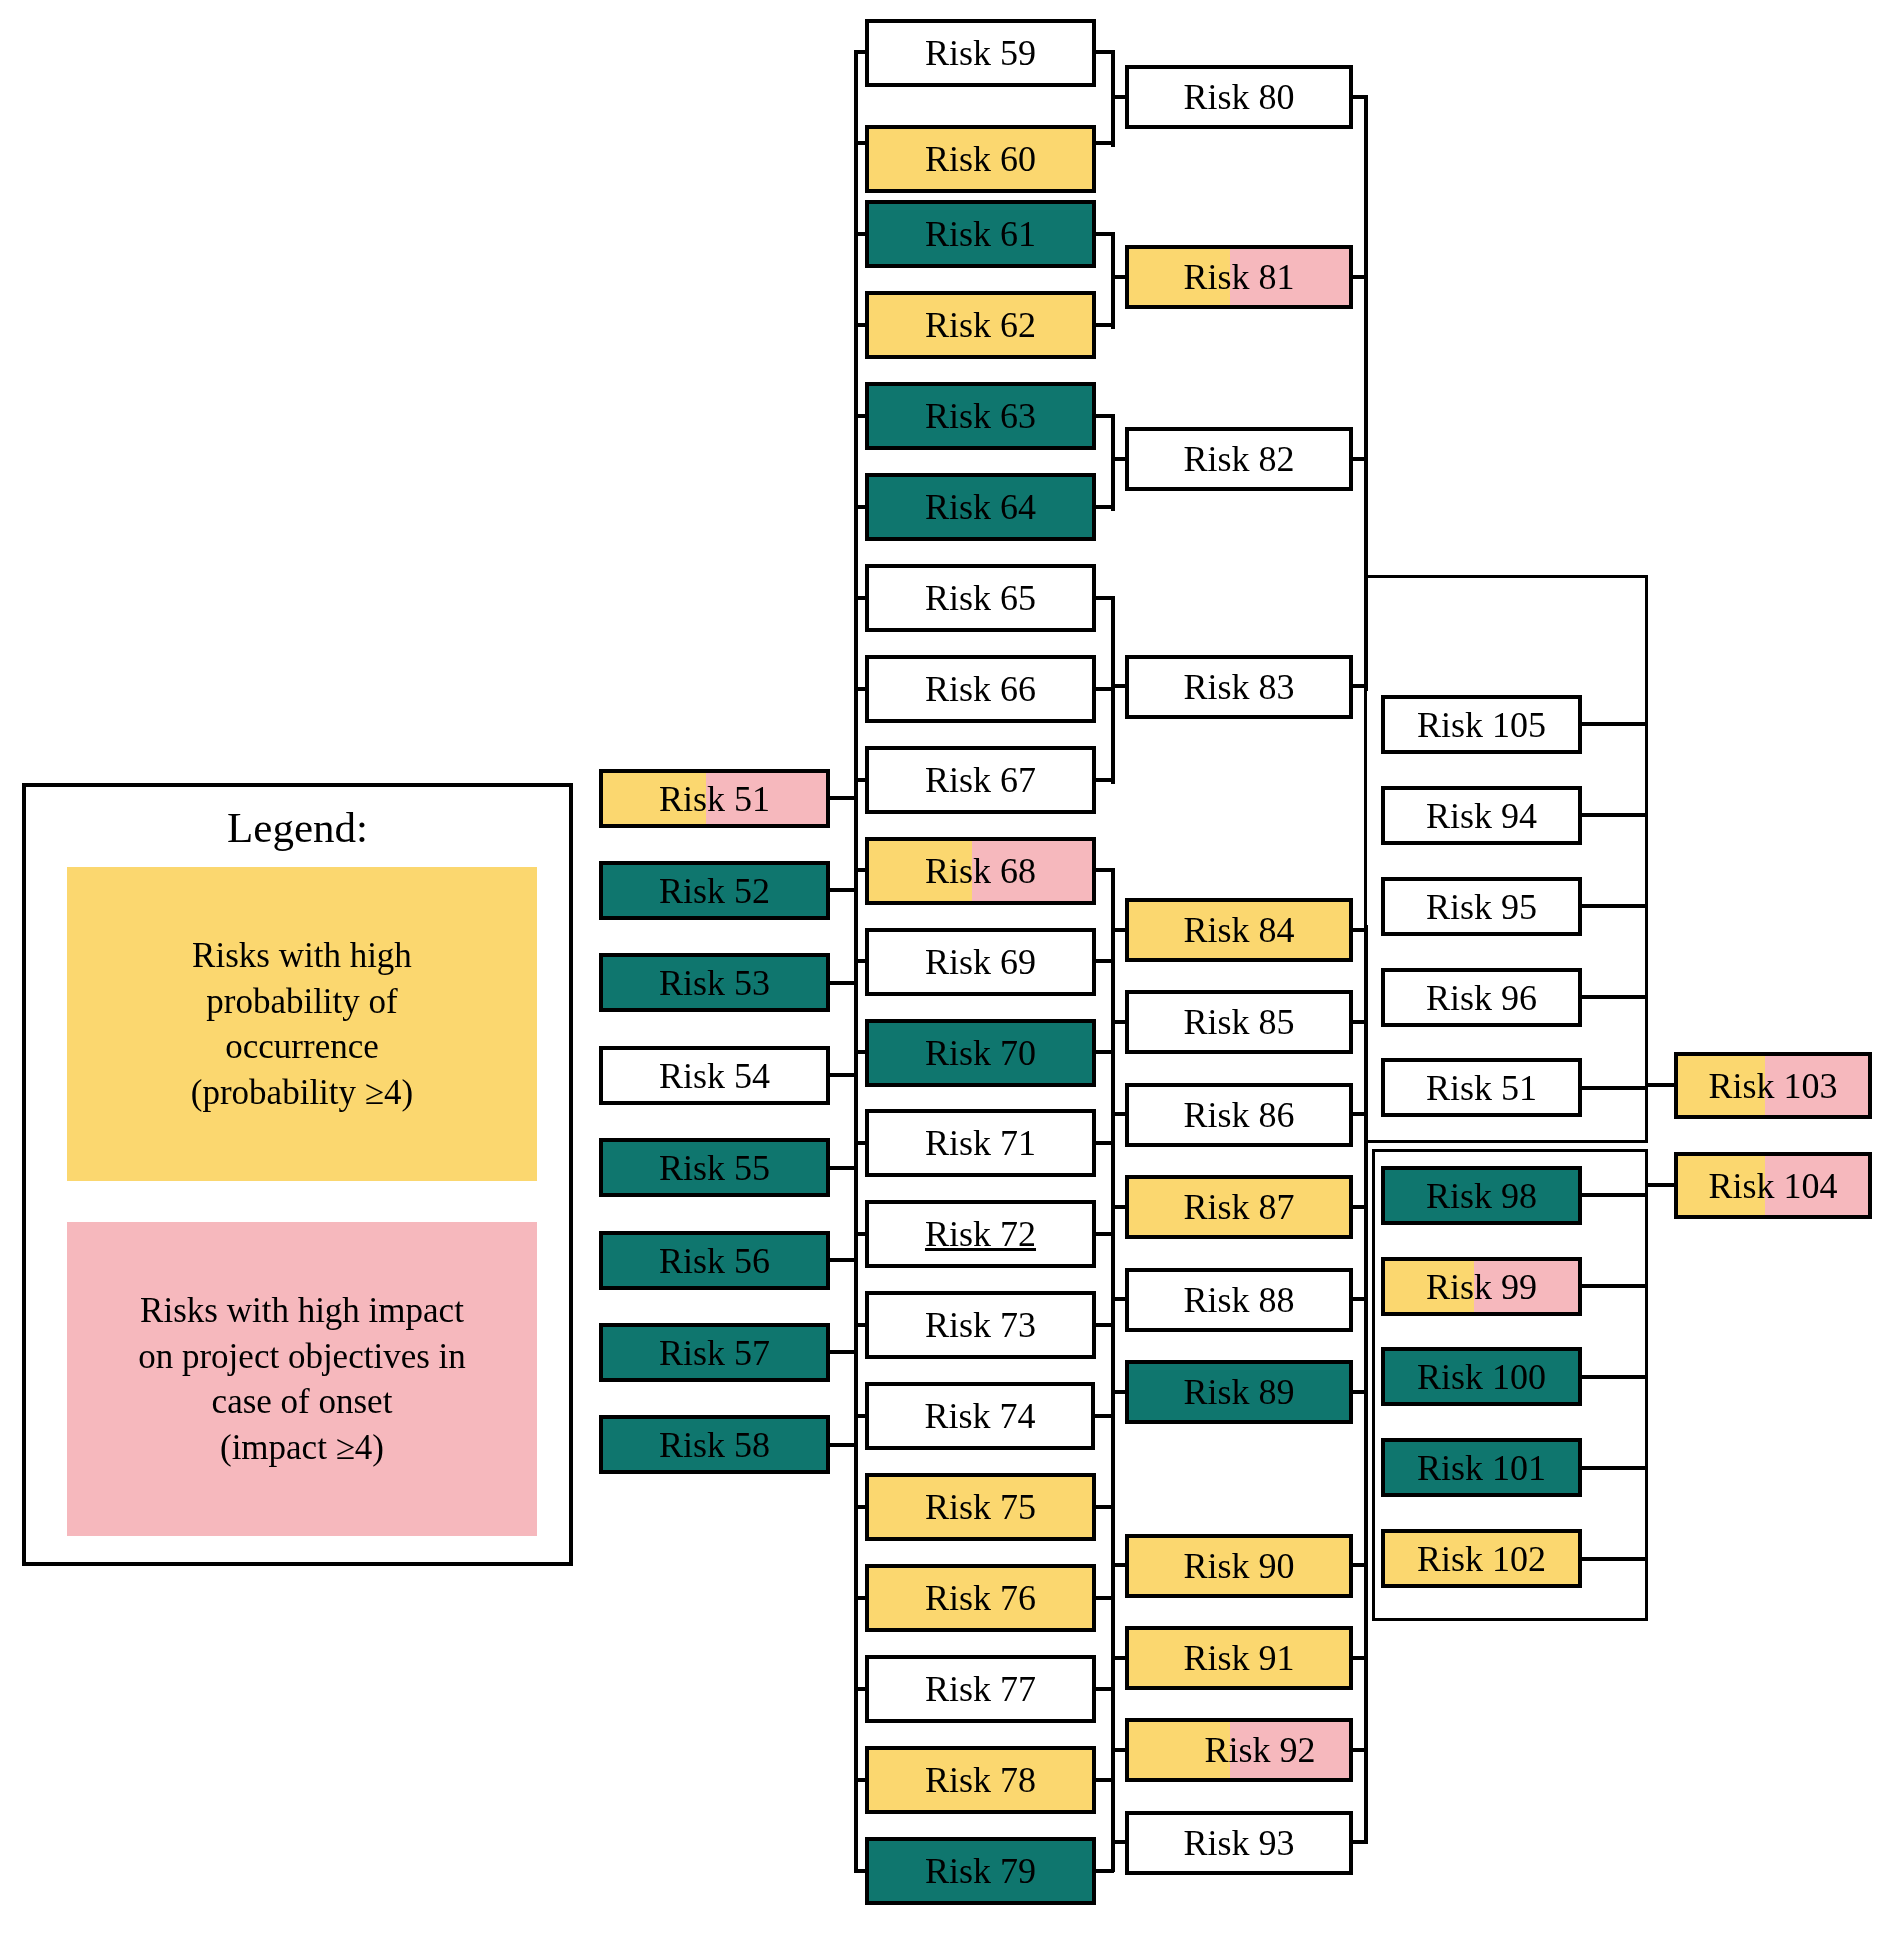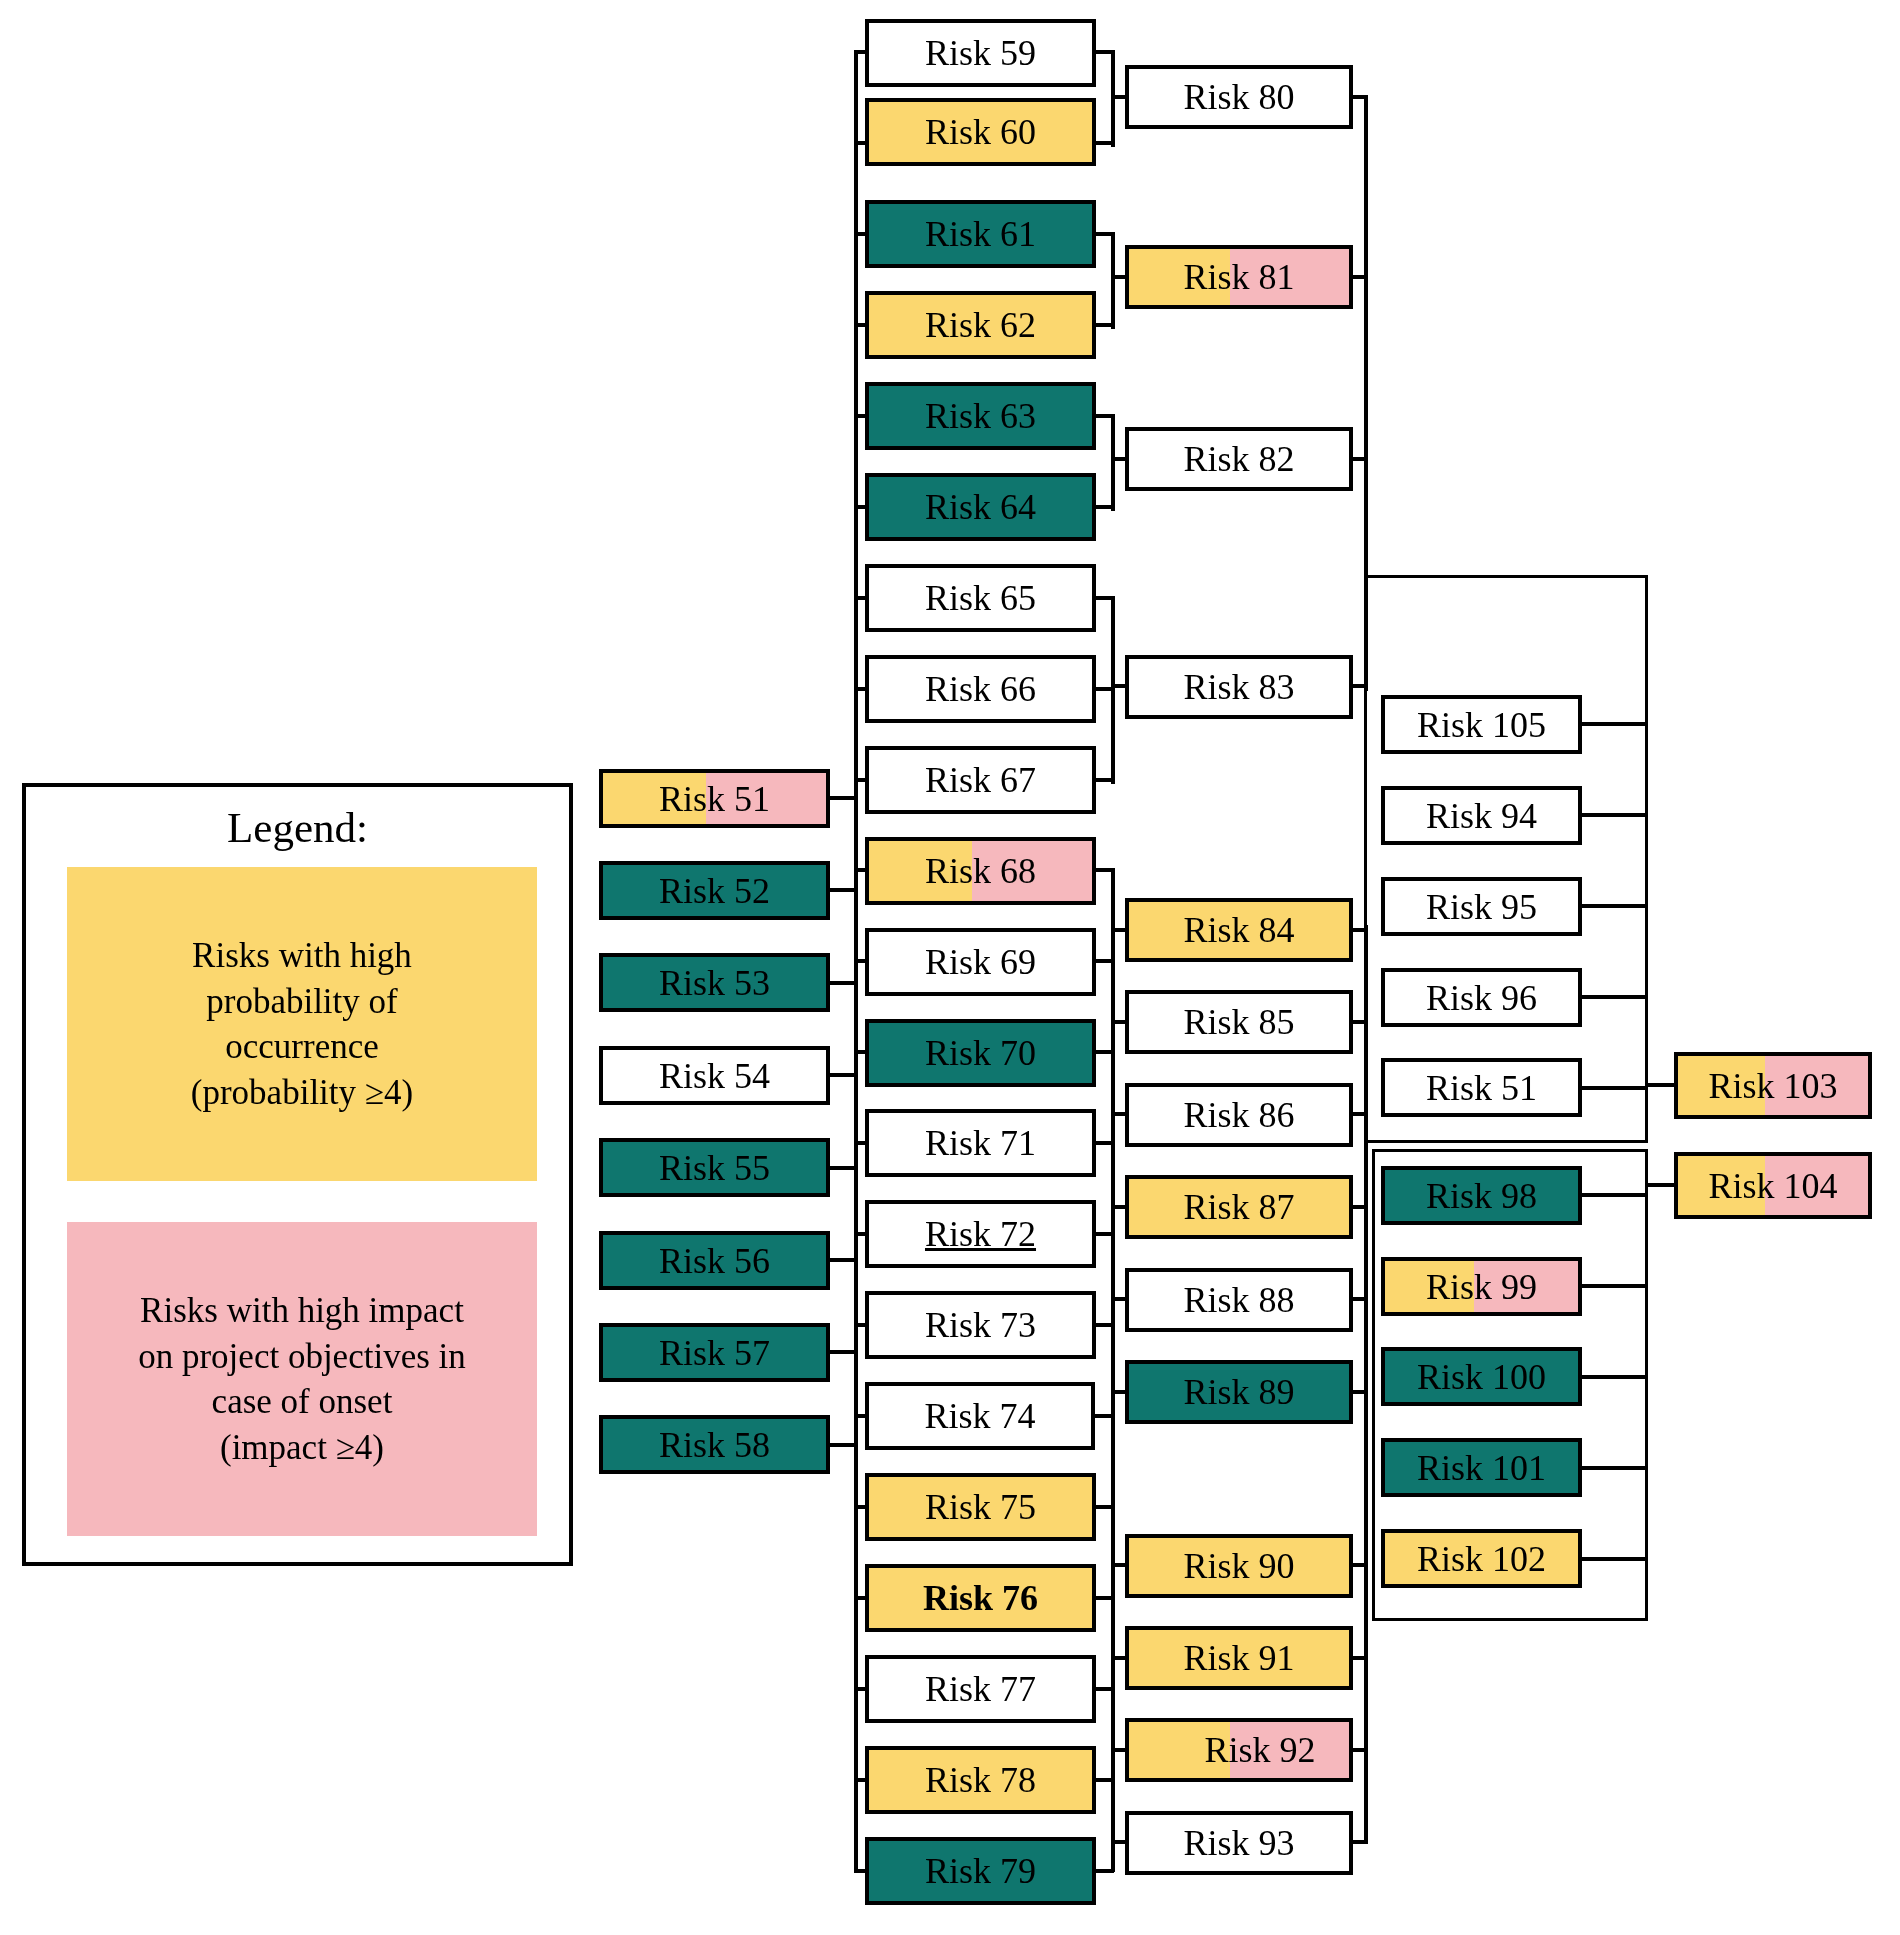--- a/index.html
+++ b/index.html
@@ -89,21 +89,21 @@
     </div>
     <div class="risk-box fill-impact" style="left: 599px; top: 1323px; width: 231px; height: 59px;">
       <span>Risk 57</span>
     </div>
     <div class="risk-box fill-impact" style="left: 599px; top: 1415px; width: 231px; height: 59px;">
       <span>Risk 58</span>
     </div>
     <div class="risk-box fill-none" style="left: 865px; top: 18.5px; width: 231px; height: 68px;">
       <span>Risk 59</span>
     </div>
-    <div class="risk-box fill-prob" style="left: 865px; top: 98px; width: 231px; height: 68px;">
+    <div class="risk-box fill-prob" style="left: 865px; top: 125px; width: 231px; height: 68px;">
       <span>Risk 60</span>
     </div>
     <div class="risk-box fill-impact" style="left: 865px; top: 200px; width: 231px; height: 68px;">
       <span>Risk 61</span>
     </div>
     <div class="risk-box fill-prob" style="left: 865px; top: 291px; width: 231px; height: 68px;">
       <span>Risk 62</span>
     </div>
     <div class="risk-box fill-impact" style="left: 865px; top: 382px; width: 231px; height: 68px;">
       <span>Risk 63</span>
@@ -137,21 +137,21 @@
     </div>
     <div class="risk-box fill-none" style="left: 865px; top: 1291px; width: 231px; height: 68px;">
       <span>Risk 73</span>
     </div>
     <div class="risk-box fill-none" style="left: 865px; top: 1382px; width: 230px; height: 68px;">
       <span>Risk 74</span>
     </div>
     <div class="risk-box fill-prob" style="left: 865px; top: 1473px; width: 231px; height: 68px;">
       <span>Risk 75</span>
     </div>
-    <div class="risk-box fill-prob" style="left: 865px; top: 1564px; width: 231px; height: 68px; font-weight: bold;">
+    <div class="risk-box fill-prob" style="left: 865px; top: 1564px; width: 231px; height: 68px;">
       <span>Risk 76</span>
     </div>
     <div class="risk-box fill-none" style="left: 865px; top: 1655px; width: 231px; height: 68px;">
       <span>Risk 77</span>
     </div>
     <div class="risk-box fill-prob" style="left: 865px; top: 1746px; width: 231px; height: 68px;">
       <span>Risk 78</span>
     </div>
     <div class="risk-box fill-impact" style="left: 865px; top: 1837px; width: 231px; height: 68px;">
       <span>Risk 79</span>

